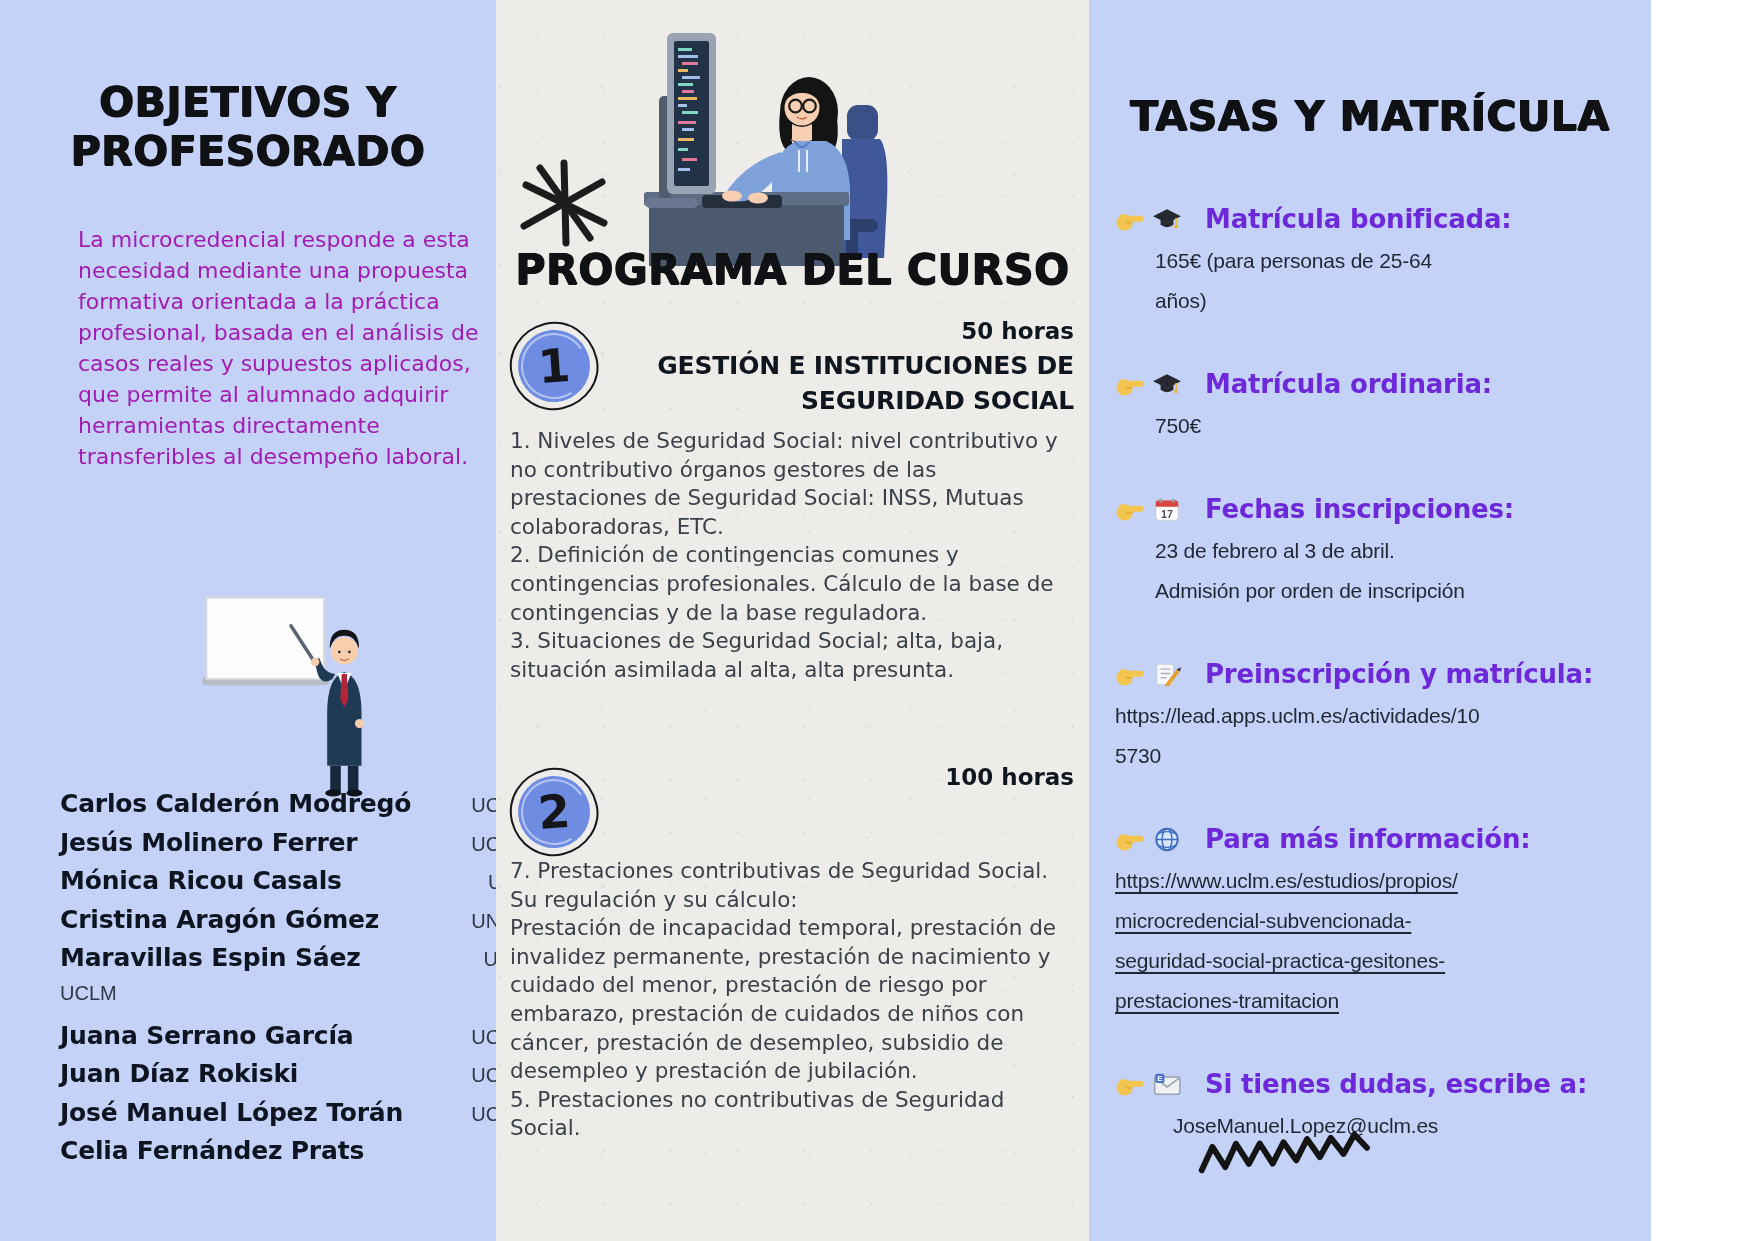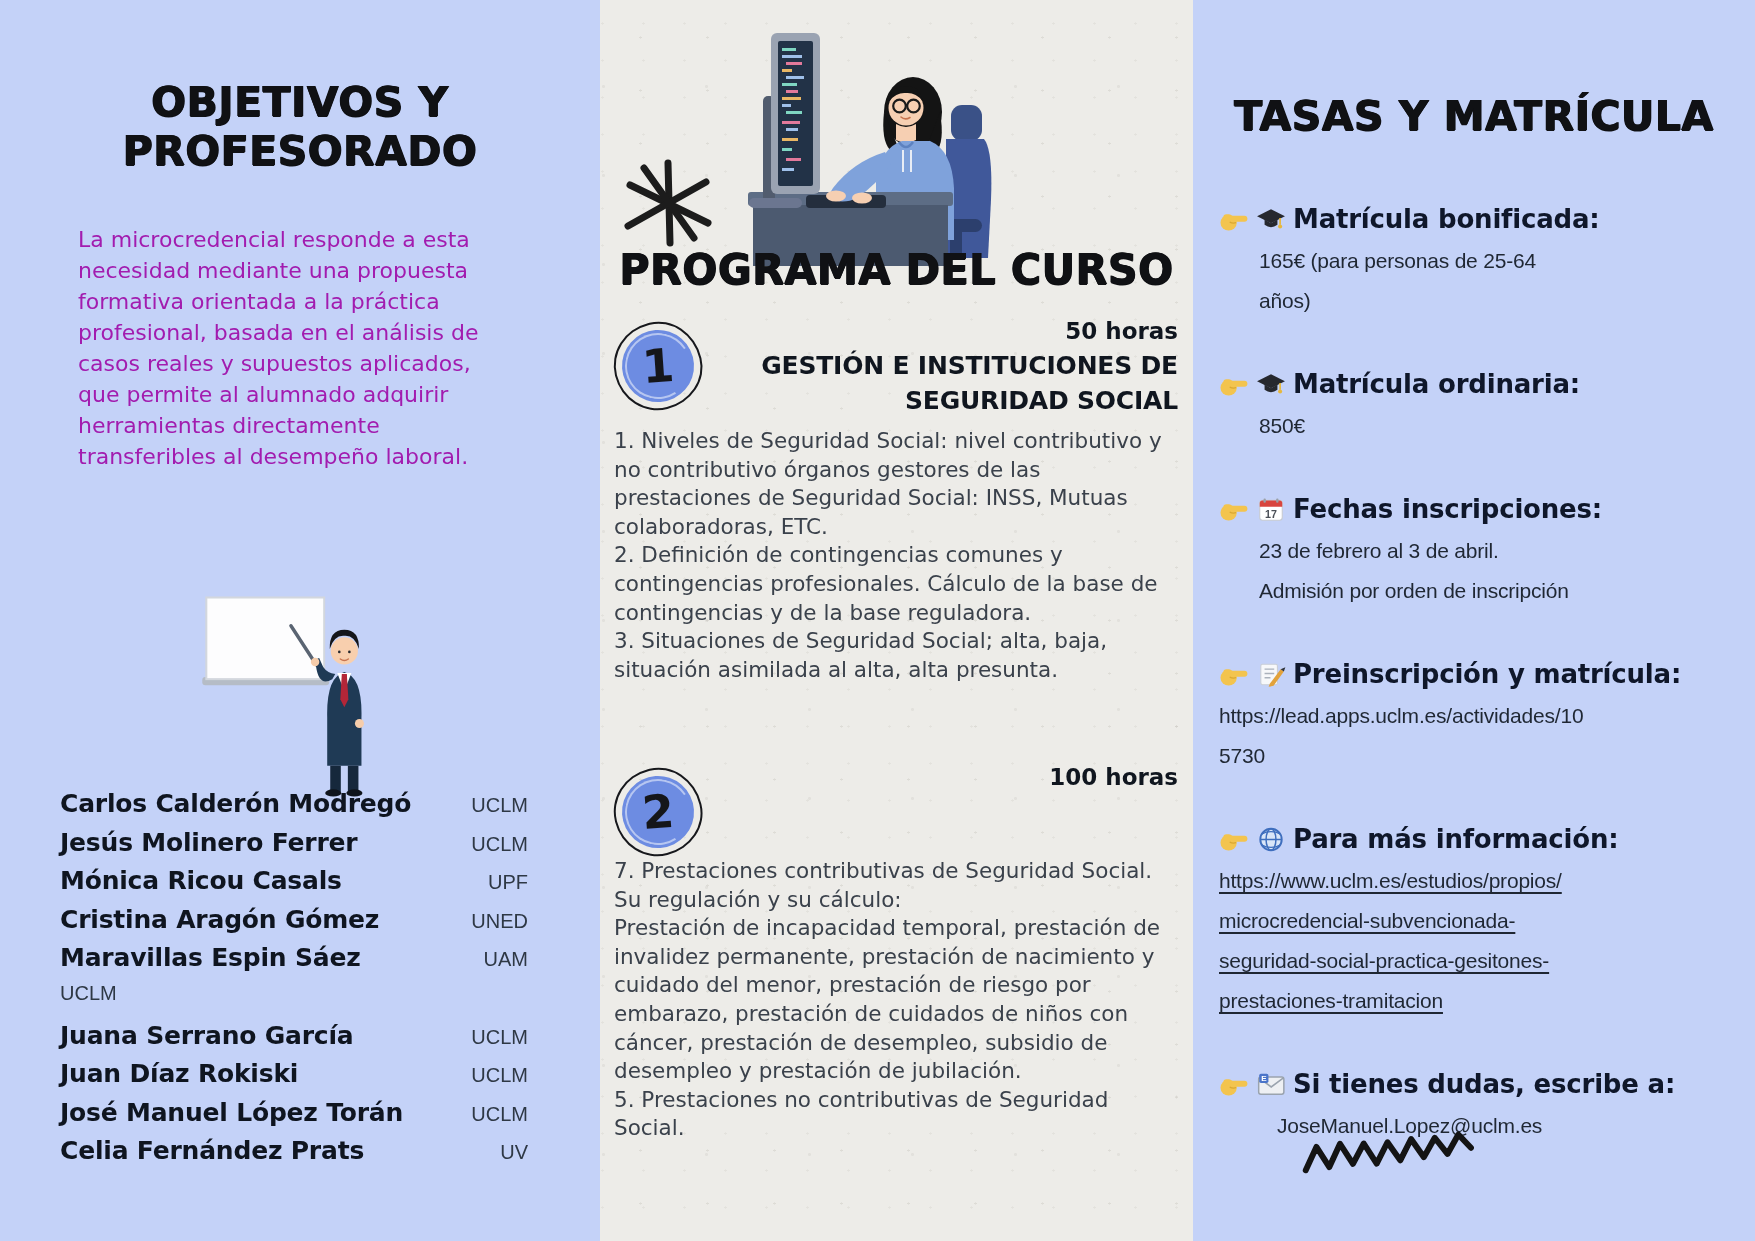--- a/index.html
+++ b/index.html
@@ -1,19 +1,19 @@
 <!DOCTYPE html>
 <html><head>
 <meta charset="utf-8">
 <style>
   html,body{margin:0;padding:0;}
   body{width:1755px;height:1241px;overflow:hidden;font-family:"DejaVu Sans",sans-serif;}
   .poster{position:relative;width:1755px;height:1241px;display:flex;}
   .panel{position:relative;height:100%;}
-  .panel.left{width:600px;background:#c4d2f8;}
+  .panel.left{width:496px;background:#c4d2f8;}
   .panel.middle{width:593px;background-color:#edece8;
     background-image:
       radial-gradient(rgba(120,115,105,0.14) 1.1px, transparent 1.5px),
       radial-gradient(rgba(120,115,105,0.09) 1px, transparent 1.3px),
       radial-gradient(rgba(150,145,135,0.12) 1.4px, transparent 1.8px);
     background-size:67px 53px,41px 37px,103px 89px;
     background-position:7px 11px,23px 5px,55px 42px;}
   .panel.right{width:562px;background:#c4d2f8;}
 
   .marker{margin:0;font-family:"DejaVu Sans",sans-serif;font-weight:900;color:#101114;
@@ -51,21 +51,21 @@
   .mod-body{margin-top:9px;font-size:21.5px;line-height:28.6px;color:#3a414b;}
   .mod-p{margin:0;}
 
   
   .rp-title{position:absolute;top:92px;left:0;right:0;text-align:center;font-size:41px;}
   .fees{position:absolute;top:204px;left:26px;right:14px;}
   .fee-item{margin-bottom:48px;}
   .fee-label-row{display:flex;align-items:center;gap:7px;margin-bottom:7px;}
   .icw{width:30px;height:27px;display:inline-flex;flex:none;}
   .ic{width:100%;height:100%;}
-  .fee-label{font-size:26px;font-weight:bold;color:#0f172a;letter-spacing:-0.2px;}
+  .fee-label{font-size:26px;font-weight:bold;color:#6d28d9;letter-spacing:-0.2px;margin-left:16px;}
   .fee-lines{font-family:"Liberation Sans",sans-serif;font-size:21px;line-height:40px;
     color:#1f2733;padding-left:40px;letter-spacing:-0.2px;}
   .fee-lines.flush{padding-left:0;}
   .fee-lines.indent{padding-left:58px;}
   .fee-lines.underline .fee-line{text-decoration:underline;text-underline-offset:4px;}
   .squiggle{position:absolute;left:108px;top:1130px;width:178px;height:46px;transform:rotate(-3deg);}
 </style>
 </head>
 <body>
 
@@ -334,21 +334,21 @@
             </span>
             <span class="icw">
               <svg class="ic" viewBox="0 0 28 24">
                 <use href="#sym-graduation-cap"></use>
               </svg>
             </span>
             <span class="fee-label">Matrícula ordinaria:</span>
           </div>
           <div class="fee-lines">
 
-          <div class="fee-line">850€</div>
+          <div class="fee-line">750€</div>
           </div>
         </div>
 
         <div class="fee-item">
           <div class="fee-label-row">
             <span class="icw">
               <svg class="ic" viewBox="0 0 28 24">
                 <use href="#sym-pointing-hand"></use>
               </svg>
             </span>

